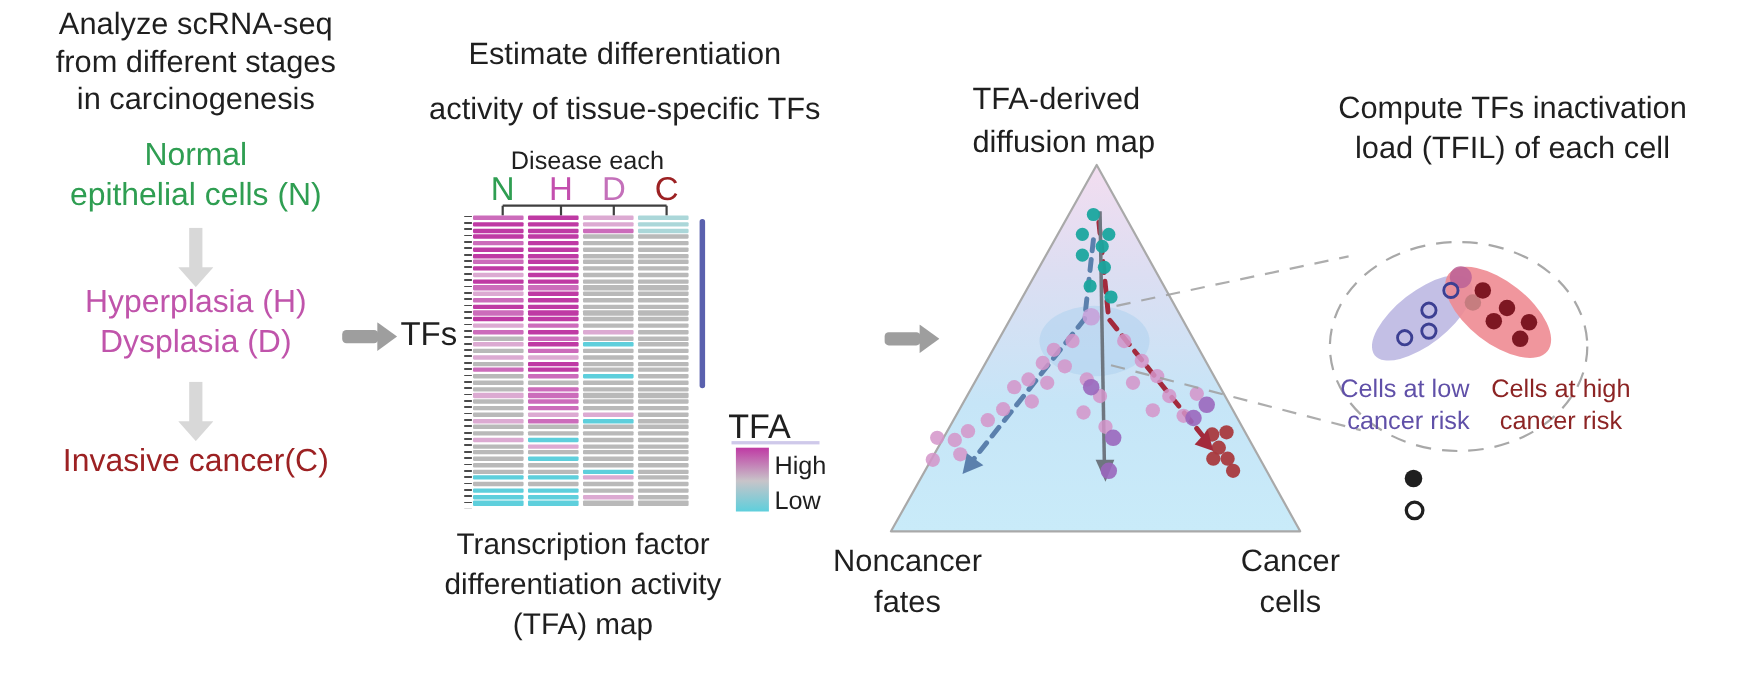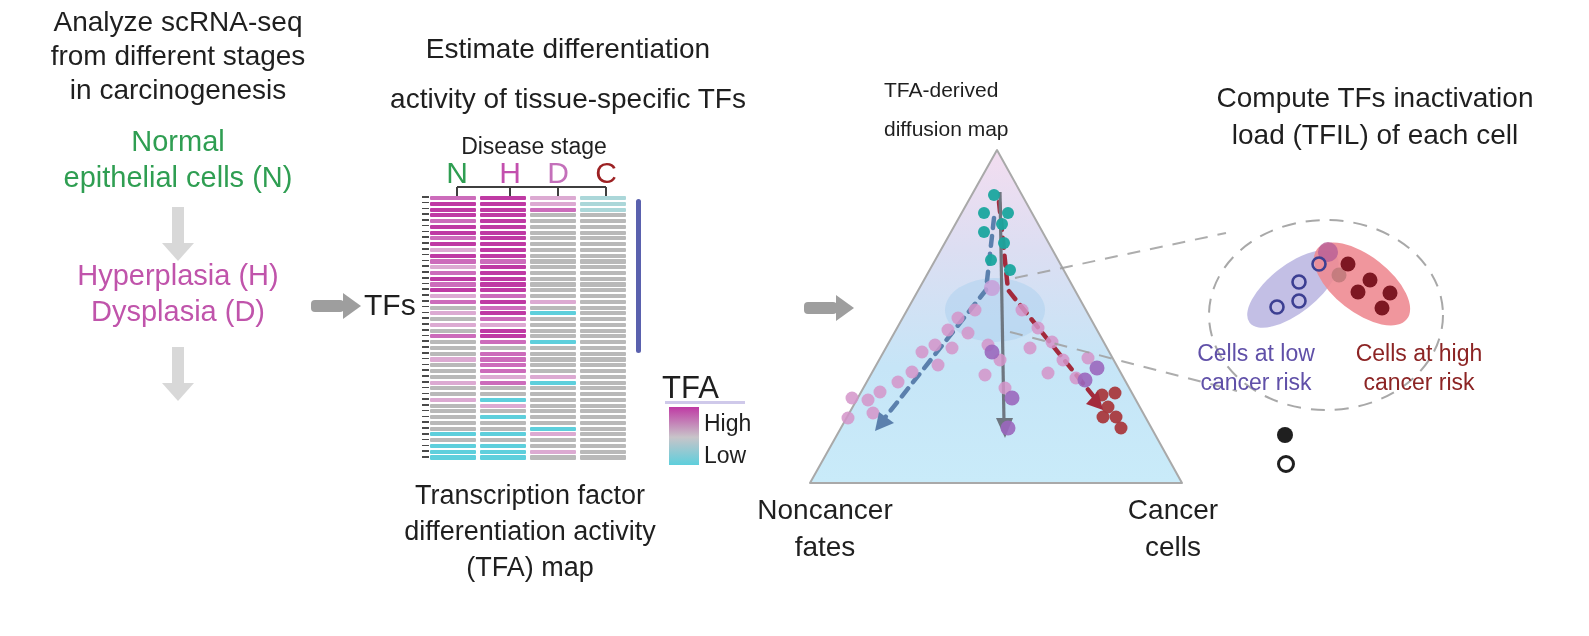--- a/index.html
+++ b/index.html
@@ -34,42 +34,42 @@
   .blue-bar{left:636px;top:199px;width:5px;height:154px;background:var(--blueBar);border-radius:3px;}
   .tfa-title{left:662px;top:370px;font-size:31px;}
   .tfa-underline{left:665px;top:401px;width:80px;height:3px;background:#cfc9ea;}
   .tfa-grad{left:669px;top:407px;width:30px;height:58px;
     background:linear-gradient(180deg,var(--hmMagenta) 0%,#c8c4c9 52%,var(--hmCyan) 100%);}
   .tfa-high{left:704px;top:410px;font-size:23px;}
   .tfa-low{left:704px;top:442px;font-size:23px;}
   .p2-caption{left:376px;top:477px;width:308px;font-size:27px;line-height:36px;}
 
   
-  .p3-title{left:884px;top:70px;font-size:21px;line-height:39px;}
+  .p3-title{left:884px;top:70px;font-size:28px;line-height:39px;}
   .p3-svg{left:780px;top:140px;}
   .noncancer{left:744px;top:491px;width:162px;font-size:28px;line-height:37px;}
   .cancer{left:1092px;top:491px;width:162px;font-size:28px;line-height:37px;}
   .tri{fill:url(#triGrad);stroke:#a9a9a9;stroke-width:2;stroke-linejoin:round;}
   .hl-ellipse{fill:#aed2ee;opacity:.55;}
   .p3-blue{fill:none;stroke:var(--blueTraj);stroke-width:4.5;stroke-dasharray:10 8;stroke-linecap:round;}
   .p3-red{fill:none;stroke:var(--redTraj);stroke-width:4.5;stroke-dasharray:10 8;stroke-linecap:round;}
   .p3-gray{fill:none;stroke:var(--grayTraj);stroke-width:3.2;}
   .head-blue{fill:var(--blueTraj);} .head-red{fill:var(--redTraj);} .head-gray{fill:var(--grayTraj);}
 
   
   .overlay-svg{left:0;top:0;pointer-events:none;}
   .connector-line{stroke:var(--dashGray);stroke-width:2;stroke-dasharray:13 10;opacity:.85;fill:none;}
 
   
   .p4-title{left:1166px;top:79px;width:418px;font-size:28px;line-height:37px;}
   .p4-svg{left:1195px;top:210px;}
   .dashed-big{fill:none;stroke:var(--dashGray);stroke-width:2;stroke-dasharray:14 10;opacity:.9;}
   .fill-lavender{fill:var(--lavenderEllipse);opacity:.82;}
   .fill-redellipse{fill:var(--redEllipse);opacity:.9;}
-  .lowrisk{left:1176px;top:339px;width:160px;font-size:23px;line-height:29px;color:var(--lowRisk);}
+  .lowrisk{left:1176px;top:339px;width:160px;font-size:23px;line-height:29px;color:var(--lowRisk);text-align:right;}
   .highrisk{left:1338px;top:339px;width:162px;font-size:23px;line-height:29px;color:var(--highRisk);}
   .marker-filled{left:1277px;top:427px;width:16px;height:16px;border-radius:50%;background:var(--text);}
   .marker-open{left:1277px;top:455px;width:12px;height:12px;border-radius:50%;border:3px solid var(--text);background:#fff;}
   .leg-text-1{left:1301px;top:422px;font-size:23px;}
   .leg-text-2{left:1301px;top:450px;font-size:23px;}
 </style>
 </head>
 <body>
 
 <div id="canvas">
@@ -82,29 +82,30 @@
   <svg class="abs arrow-down-1" width="32" height="54">
     <rect x="10" y="0" width="12" height="37" fill="var(--arrowLight)"></rect>
     <polygon points="0,36 32,36 16,54" fill="var(--arrowLight)"></polygon>
   </svg>
   <div class="abs pre ctr stage-hd">Hyperplasia (H)
 Dysplasia (D)</div>
   <svg class="abs arrow-down-2" width="32" height="54">
     <rect x="10" y="0" width="12" height="37" fill="var(--arrowLight)"></rect>
     <polygon points="0,36 32,36 16,54" fill="var(--arrowLight)"></polygon>
   </svg>
+  <div class="abs pre ctr stage-c">Invasive cancer(C)</div>
 
   <svg class="abs arrow-right-1" width="50" height="26">
     <rect x="0" y="7" width="33" height="12" rx="4" fill="var(--arrowDark)"></rect>
     <polygon points="32,0 50,13 32,26" fill="var(--arrowDark)"></polygon>
   </svg>
 
   <div class="abs pre ctr p2-title">Estimate differentiation
 activity of tissue-specific TFs</div>
-  <div class="abs ctr disease-stage">Disease stage</div>
+  <div class="abs ctr disease-stage">Disease each</div>
   <span class="abs col-letter st-N" style="left:457px">N</span>
   <span class="abs col-letter st-H" style="left:510px">H</span>
   <span class="abs col-letter st-D" style="left:558px">D</span>
   <span class="abs col-letter st-C" style="left:606px">C</span>
   <svg class="abs bracket" width="166" height="15">
     <polyline points="9,4 158,4" stroke="#3f3f3f" stroke-width="2" fill="none"></polyline>
     <line x1="9" y1="4" x2="9" y2="13" stroke="#3f3f3f" stroke-width="2"></line>
     <line x1="62" y1="4" x2="62" y2="13" stroke="#3f3f3f" stroke-width="2"></line>
     <line x1="110" y1="4" x2="110" y2="13" stroke="#3f3f3f" stroke-width="2"></line>
     <line x1="158" y1="4" x2="158" y2="13" stroke="#3f3f3f" stroke-width="2"></line>

